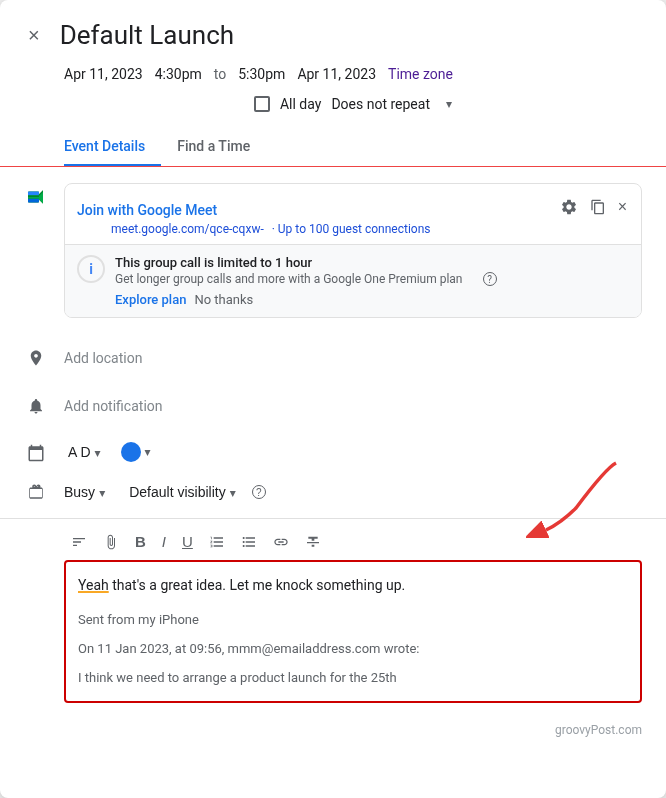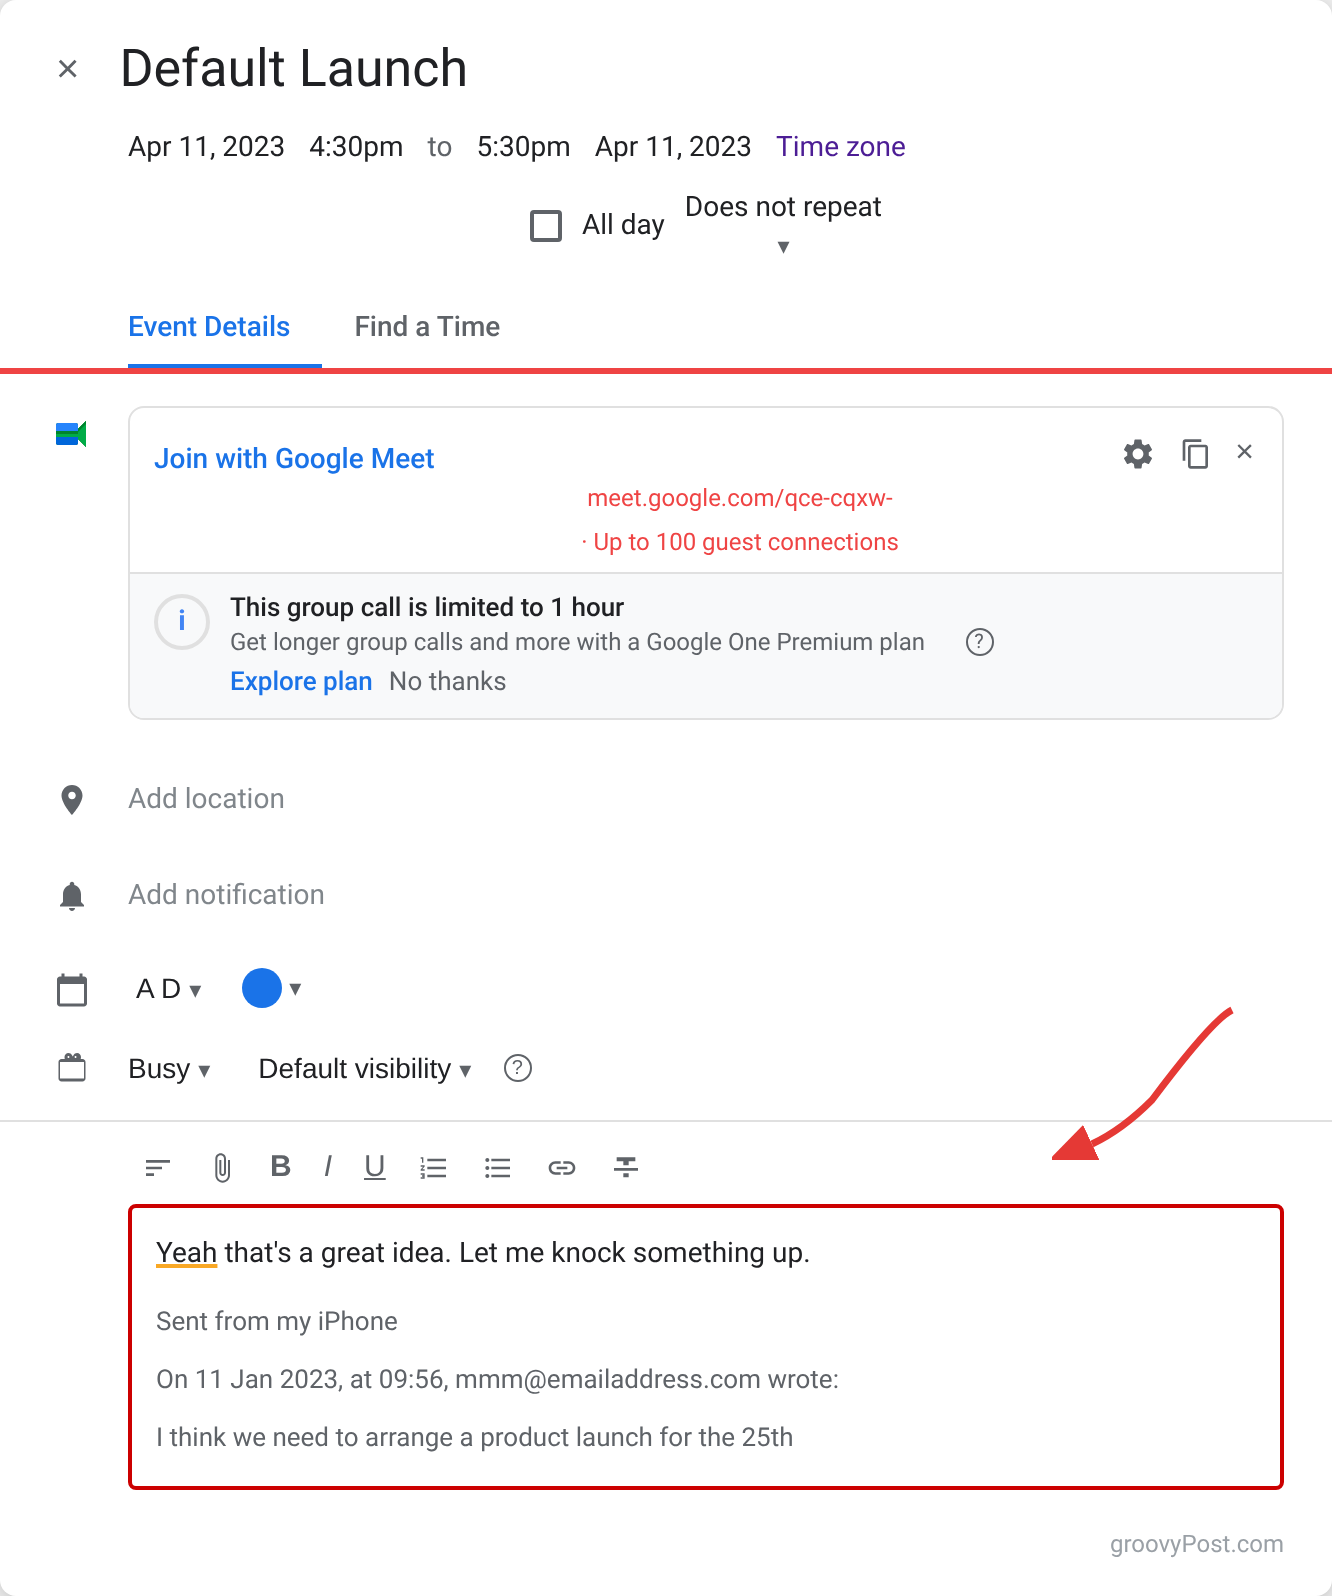--- a/index.html
+++ b/index.html
@@ -77,33 +77,32 @@
       background: #fff;
       flex-shrink: 0;
     }
     .allday-label {
       color: #202124;
       font-size: 14px;
     }
     .repeat-selector {
       display: flex;
       align-items: center;
-      gap: 4px;
-      color: #202124;
-      cursor: pointer;
-      font-size: 14px;
-      flex-direction: column;
+      gap: 16px;
+      color: #202124;
+      cursor: pointer;
+      font-size: 14px;
     }
     .chevron-down {
       font-size: 12px;
       color: #5f6368;
     }
     .tabs-row {
       display: flex;
-      border-bottom: 3px solid #ef4444;
+      border-bottom: 1px solid #ef4444;
       padding: 0 24px 0 64px;
       gap: 0;
     }
     .tab {
       padding: 10px 16px 10px 0;
       cursor: pointer;
       font-size: 14px;
       color: #5f6368;
       border-bottom: 2px solid transparent;
       margin-right: 16px;
@@ -159,26 +158,25 @@
       border: none;
       cursor: pointer;
       color: #5f6368;
       font-size: 16px;
       padding: 2px;
       display: flex;
       align-items: center;
     }
     .meet-link-row {
       padding: 0 12px 8px 46px;
-      color: #ef4444;
+      color: #1d4ed8;
       font-size: 12px;
       display: flex;
       align-items: center;
       gap: 8px;
-      flex-direction: column;
     }
     .upgrade-banner {
       background: #f8f9fa;
       border-top: 1px solid #e0e0e0;
       padding: 10px 12px;
       display: flex;
       gap: 10px;
       align-items: flex-start;
     }
     .upgrade-icon {

